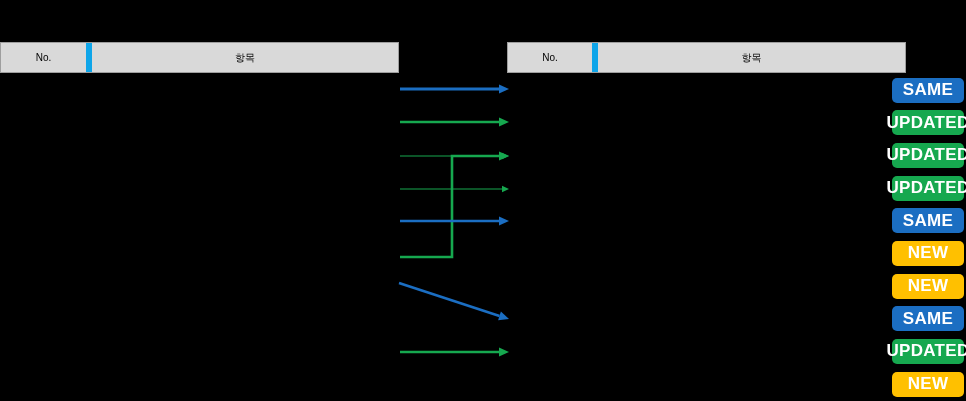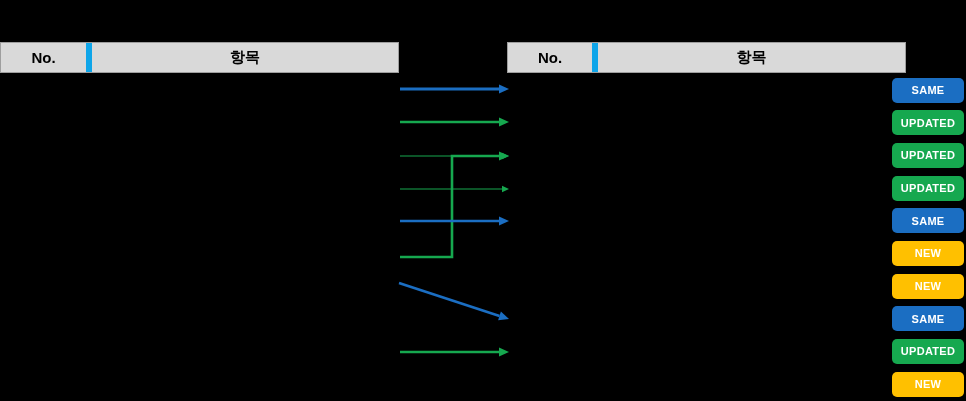--- a/index.html
+++ b/index.html
@@ -18,40 +18,40 @@
     top:42px;height:31px;
     display:flex;
     background:#d9d9d9;
     border:1px solid #9e9e9e;
     box-sizing:border-box;
   }
   .thead-left{left:0;width:399px;}
   .thead-right{left:507px;width:399px;}
   .hcell{
     display:flex;align-items:center;justify-content:center;
-    color:#000;font-weight:bold;font-size:15px;
+    color:#000;font-weight:normal;font-size:10px;
     box-sizing:border-box;height:100%;
   }
   .hcell + .hcell{border-left:6px solid #0ea5e9;}
   .hcell-no-l{width:85px;}
   .hcell-item-l{width:312px;}
   .hcell-no-r{width:84px;}
   .hcell-item-r{width:313px;}
 
   
   #arrows-svg{position:absolute;left:0;top:0;width:966px;height:401px;}
 
   
   #badges{position:absolute;inset:0;}
   .badge{
     position:absolute;
     left:892px;width:72px;height:25px;
     border-radius:5px;
     display:flex;align-items:center;justify-content:center;
-    color:#ffffff;font-weight:bold;font-size:11px;
+    color:#ffffff;font-weight:bold;font-size:17px;
     letter-spacing:0.3px;
     box-sizing:border-box;
   }
 </style>
 </head>
 <body>
 
 <div class="stage">
 
   <div class="thead thead-left">

